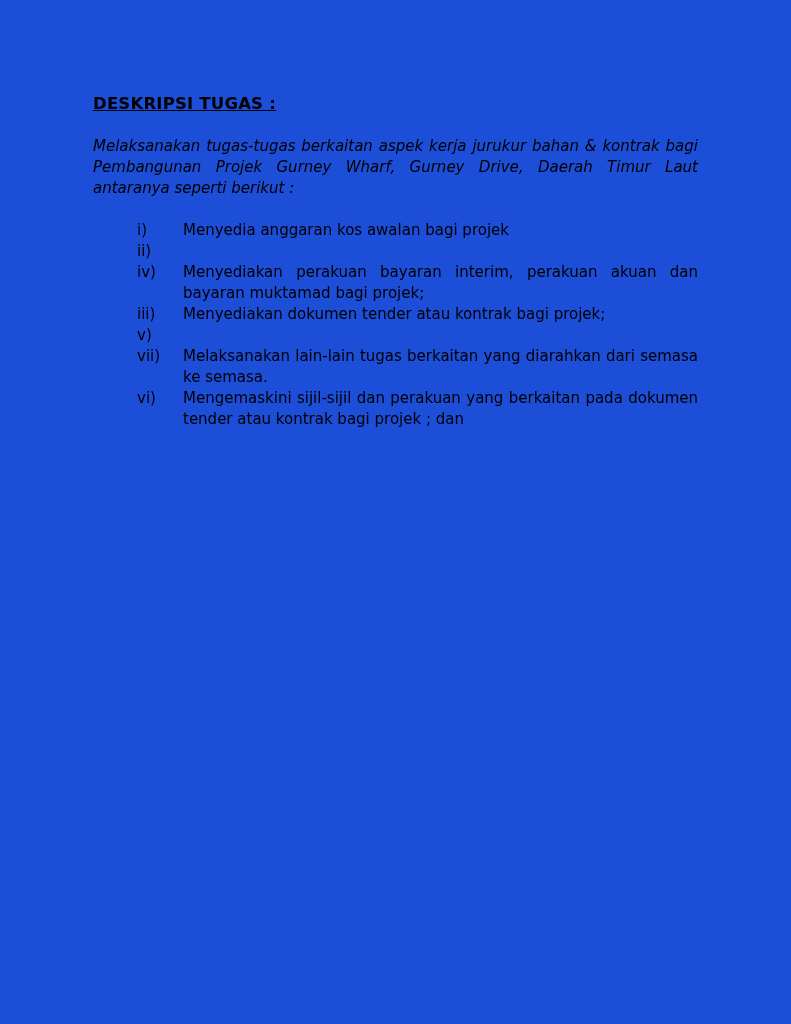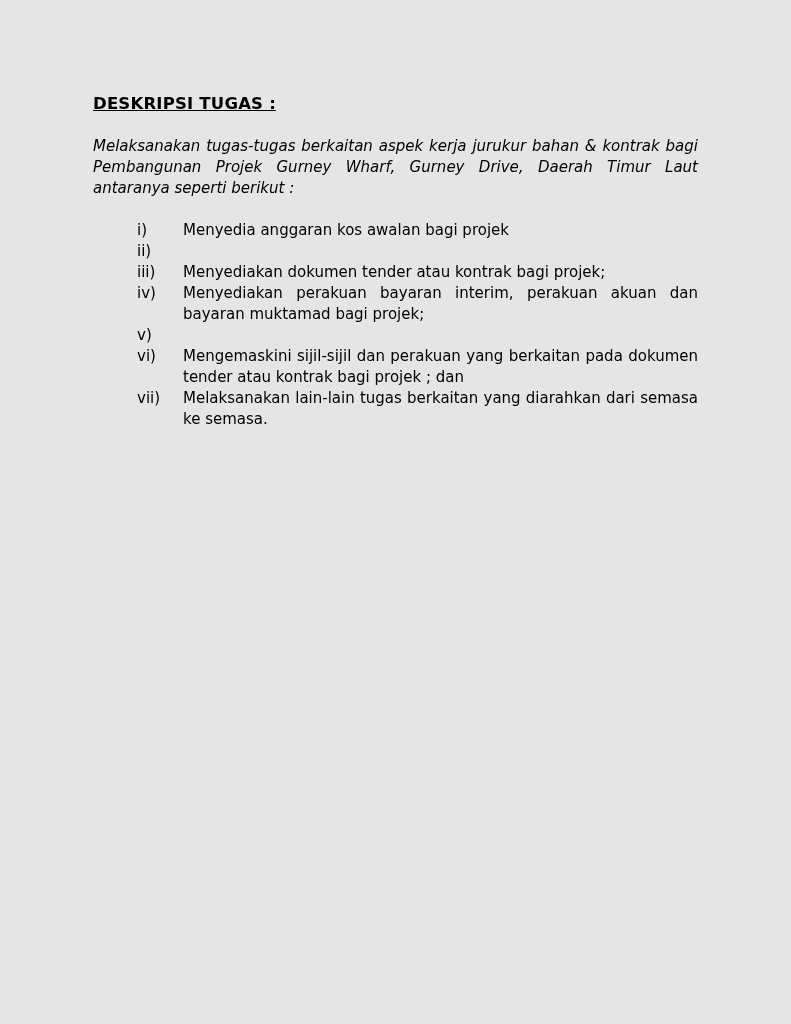--- a/index.html
+++ b/index.html
@@ -4,21 +4,21 @@
 <style>
   html, body {
     margin: 0;
     padding: 0;
     background: #ffffff;
   }
   .page {
     position: relative;
     width: 791px;
     height: 1024px;
-    background: #e5e5e5;
+    background: #1d4ed8;
     color: #000000;
     font-family: "DejaVu Sans", "Liberation Sans", sans-serif;
     font-size: 15px;
     line-height: 21px;
     box-sizing: border-box;
     padding: 93px 93px 0 93px;
     overflow: hidden;
   }
   .doc-heading {
     font-size: 16.5px;
@@ -63,37 +63,37 @@
     <div class="task-item">
       <span class="task-marker">i)</span>
       <span class="task-text">Menyedia anggaran kos awalan bagi projek</span>
     </div>
 
     <div class="task-item">
       <span class="task-marker">ii)</span>
     </div>
 
     <div class="task-item">
-      <span class="task-marker">iii)</span>
-      <span class="task-text">Menyediakan dokumen tender atau kontrak bagi projek;</span>
+      <span class="task-marker">iv)</span>
+      <span class="task-text">Menyediakan perakuan bayaran interim, perakuan akuan dan bayaran muktamad bagi projek;</span>
     </div>
 
     <div class="task-item">
-      <span class="task-marker">iv)</span>
-      <span class="task-text">Menyediakan perakuan bayaran interim, perakuan akuan dan bayaran muktamad bagi projek;</span>
+      <span class="task-marker">iii)</span>
+      <span class="task-text">Menyediakan dokumen tender atau kontrak bagi projek;</span>
     </div>
 
     <div class="task-item">
       <span class="task-marker">v)</span>
     </div>
 
     <div class="task-item">
-      <span class="task-marker">vi)</span>
-      <span class="task-text">Mengemaskini sijil-sijil dan perakuan yang berkaitan pada dokumen tender atau kontrak bagi projek ; dan</span>
+      <span class="task-marker">vii)</span>
+      <span class="task-text">Melaksanakan lain-lain tugas berkaitan yang diarahkan dari semasa ke semasa.</span>
     </div>
 
     <div class="task-item">
-      <span class="task-marker">vii)</span>
-      <span class="task-text">Melaksanakan lain-lain tugas berkaitan yang diarahkan dari semasa ke semasa.</span>
+      <span class="task-marker">vi)</span>
+      <span class="task-text">Mengemaskini sijil-sijil dan perakuan yang berkaitan pada dokumen tender atau kontrak bagi projek ; dan</span>
     </div>
 
   </div>
 </div>
 
 </body></html>

